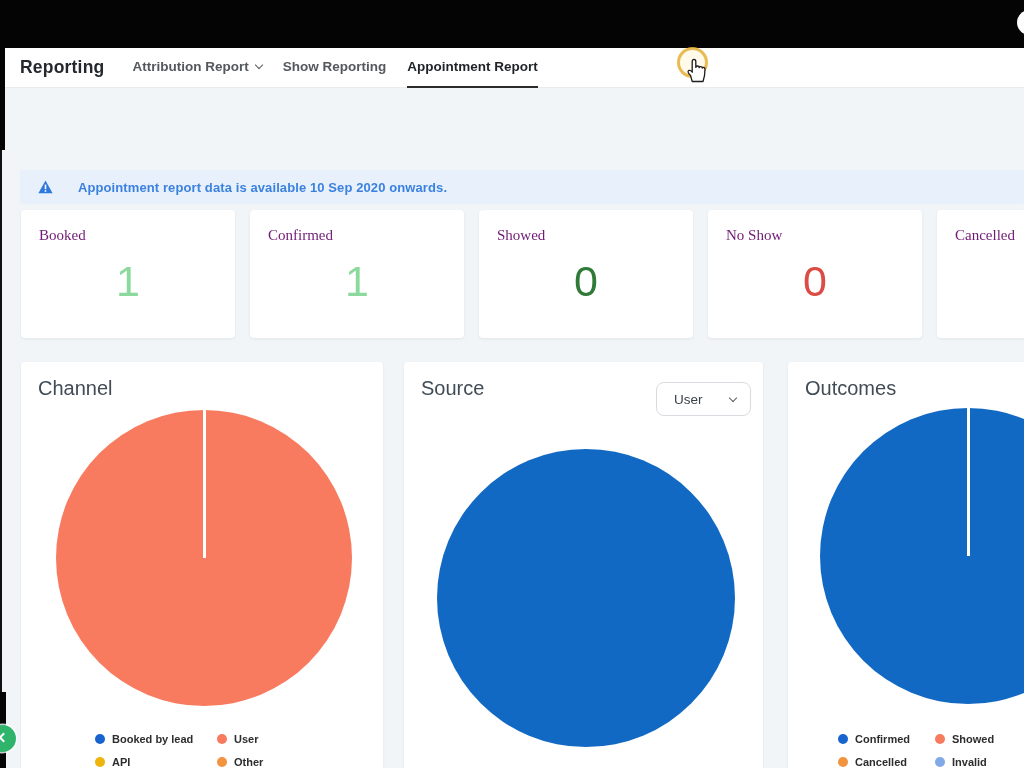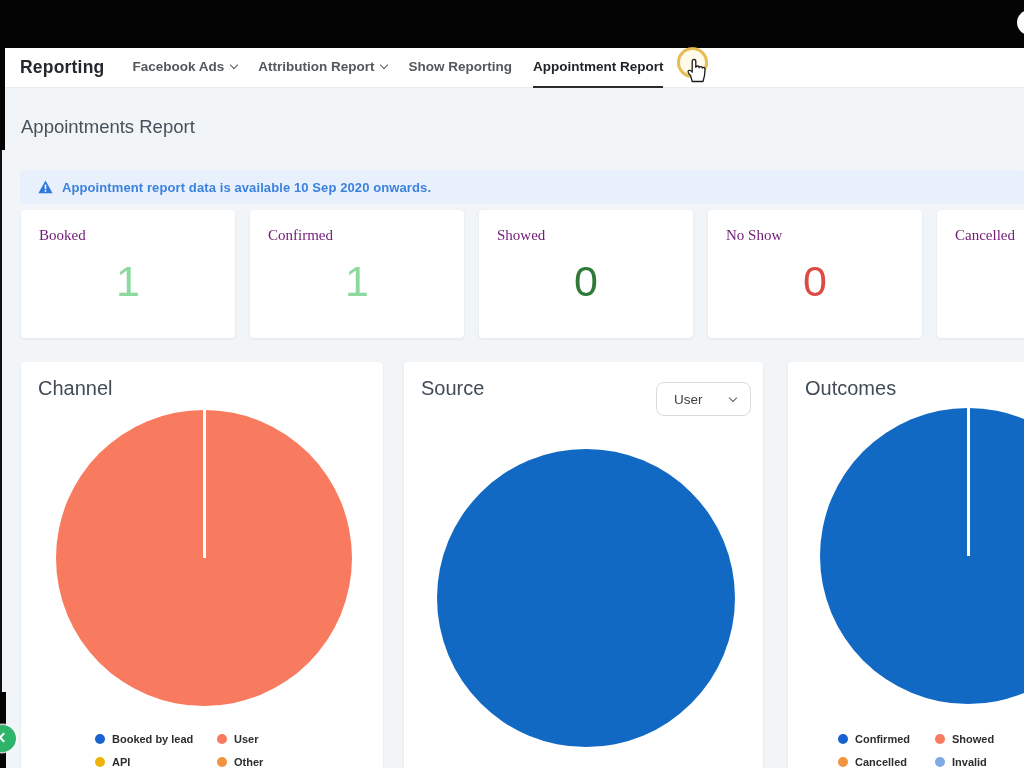--- a/index.html
+++ b/index.html
@@ -27,21 +27,21 @@
     display:inline-block; width:6px; height:6px; margin-left:7px; margin-top:-3px;
     border-right:1.8px solid #555a5f; border-bottom:1.8px solid #555a5f; transform:rotate(45deg);
   }
   
   .page-title{ position:absolute; left:21px; top:116px; font-size:18.5px; font-weight:500; color:#46515b; }
   
   .banner{
     position:absolute; left:20px; top:170px; width:1004px; height:34px;
     border-radius:3px; display:flex; align-items:center; padding-left:18px;
   }
-  .banner-text{ font-size:13px; font-weight:700; margin-left:9px; letter-spacing:.1px; }
+  .banner-text{ font-size:13px; font-weight:700; margin-left:25px; letter-spacing:.1px; }
   .warn-icon{ flex:0 0 auto; display:block; }
   
   .stats{ position:absolute; left:21px; top:210px; display:flex; gap:15px; }
   .stat-card{
     width:214px; height:128px; background:#fff; border-radius:4px; flex:0 0 auto;
     box-shadow:0 1px 3px rgba(25,45,70,.08); padding:17px 18px;
   }
   .stat-label{ font-size:15px; color:#701a75;font-family:Liberation Serif, serif; }
   .stat-value{ margin-top:13px; text-align:center; font-size:43px; font-weight:300; line-height:1.15; }
   
@@ -86,36 +86,31 @@
 
 <div class="screen">
 
   <div class="topbar">
     <div class="avatar"></div>
   </div>
 
   <div class="navbar">
     <div class="brand">Reporting</div>
     <div class="nav-item">
-      <span>Facebook Ads</span>
-      <span class="chev"></span>
-    </div>
-    <div class="nav-item">
       <span>Attribution Report</span>
       <span class="chev"></span>
     </div>
     <div class="nav-item">
       <span>Show Reporting</span>
     </div>
     <div class="nav-item active">
       <span>Appointment Report</span>
     </div>
   </div>
 
-  <div class="page-title">Appointments Report</div>
 
   <div class="banner" style="background-color: rgb(232, 240, 251);">
     <svg class="warn-icon" width="15" height="14" viewBox="0 0 15 14">
       <path d="M7.5 0.5 L14.6 13.2 L0.4 13.2 Z" fill="#2f79dd"></path>
       <rect x="6.7" y="4.6" width="1.6" height="4.6" fill="#ffffff"></rect>
       <rect x="6.7" y="10.2" width="1.6" height="1.6" fill="#ffffff"></rect>
     </svg>
     <span class="banner-text" style="color: rgb(59, 130, 224);">Appointment report data is available 10 Sep 2020 onwards.</span>
   </div>
 

